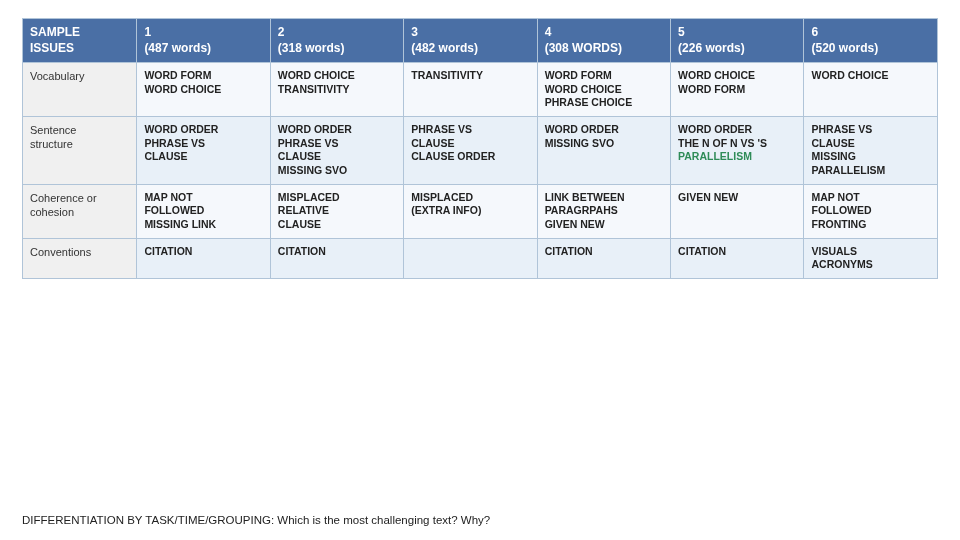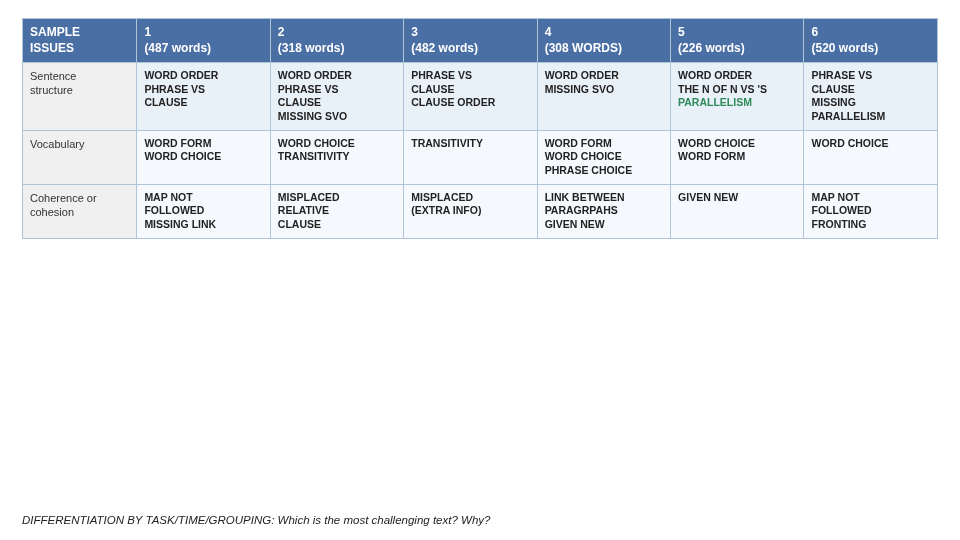--- a/index.html
+++ b/index.html
@@ -63,21 +63,20 @@
     }
 
     .parallelism {
       color: #2e8b57;
     }
 
     .footer-text {
       margin-top: 10px;
       font-size: 11.5px;
       color: #222;
-      font-style: italic;
     }
 
     
     col.col0 { width: 12%; }
     col.col1 { width: 14%; }
     col.col2 { width: 14%; }
     col.col3 { width: 14%; }
     col.col4 { width: 14%; }
     col.col5 { width: 14%; }
     col.col6 { width: 14%; }
@@ -100,43 +99,52 @@
     <tr class="header-row">
           <td><strong>SAMPLE</strong><br>ISSUES</td>
           <td><strong>1</strong><br>(487 words)</td>
           <td><strong>2</strong><br>(318 words)</td>
           <td><strong>3</strong><br>(482 words)</td>
           <td><strong>4</strong><br>(308 WORDS)</td>
           <td><strong>5</strong><br>(226 words)</td>
           <td><strong>6</strong><br>(520 words)</td>
         </tr>
         <tr>
+          <td class="row-label">Vocabulary</td>
+          <td class="data-cell light">WORD FORM<br>WORD CHOICE</td>
+          <td class="data-cell light">WORD CHOICE<br>TRANSITIVITY</td>
+          <td class="data-cell light">TRANSITIVITY</td>
+          <td class="data-cell light">WORD FORM<br>WORD CHOICE<br>PHRASE CHOICE</td>
+          <td class="data-cell light">WORD CHOICE<br>WORD FORM</td>
+          <td class="data-cell light">WORD CHOICE</td>
+        </tr>
+        <tr>
           <td class="row-label">Sentence<br>structure</td>
           <td class="data-cell">WORD ORDER<br>PHRASE VS<br>CLAUSE</td>
           <td class="data-cell">WORD ORDER<br>PHRASE VS<br>CLAUSE<br>MISSING SVO</td>
           <td class="data-cell">PHRASE VS<br>CLAUSE<br>CLAUSE ORDER</td>
           <td class="data-cell">WORD ORDER<br>MISSING SVO</td>
           <td class="data-cell">WORD ORDER<br>The n of n vs 's<br><span class="parallelism">PARALLELISM</span></td>
           <td class="data-cell">PHRASE VS<br>CLAUSE<br>MISSING<br>PARALLELISM</td>
-        </tr>
-        <tr>
-          <td class="row-label">Vocabulary</td>
-          <td class="data-cell light">WORD FORM<br>WORD CHOICE</td>
-          <td class="data-cell light">WORD CHOICE<br>TRANSITIVITY</td>
-          <td class="data-cell light">TRANSITIVITY</td>
-          <td class="data-cell light">WORD FORM<br>WORD CHOICE<br>PHRASE CHOICE</td>
-          <td class="data-cell light">WORD CHOICE<br>WORD FORM</td>
-          <td class="data-cell light">WORD CHOICE</td>
         </tr>
         <tr>
           <td class="row-label">Coherence or<br>cohesion</td>
           <td class="data-cell light">MAP NOT<br>FOLLOWED<br>MISSING LINK</td>
           <td class="data-cell light">MISPLACED<br>RELATIVE<br>CLAUSE</td>
           <td class="data-cell light">MISPLACED<br>(EXTRA INFO)</td>
           <td class="data-cell light">LINK BETWEEN<br>PARAGRPAHS<br>GIVEN NEW</td>
           <td class="data-cell light">GIVEN NEW</td>
           <td class="data-cell light">MAP NOT<br>FOLLOWED<br>FRONTING</td>
         </tr>
+        <tr>
+          <td class="row-label">Conventions</td>
+          <td class="data-cell">CITATION</td>
+          <td class="data-cell">CITATION</td>
+          <td class="data-cell"></td>
+          <td class="data-cell">CITATION</td>
+          <td class="data-cell">CITATION</td>
+          <td class="data-cell">VISUALS<br>ACRONYMS</td>
+        </tr>
       </tbody>
   </table>
 </div>
 
 <div class="footer-text">DIFFERENTIATION BY TASK/TIME/GROUPING: Which is the most challenging text? Why?</div>
 
 </body></html>

